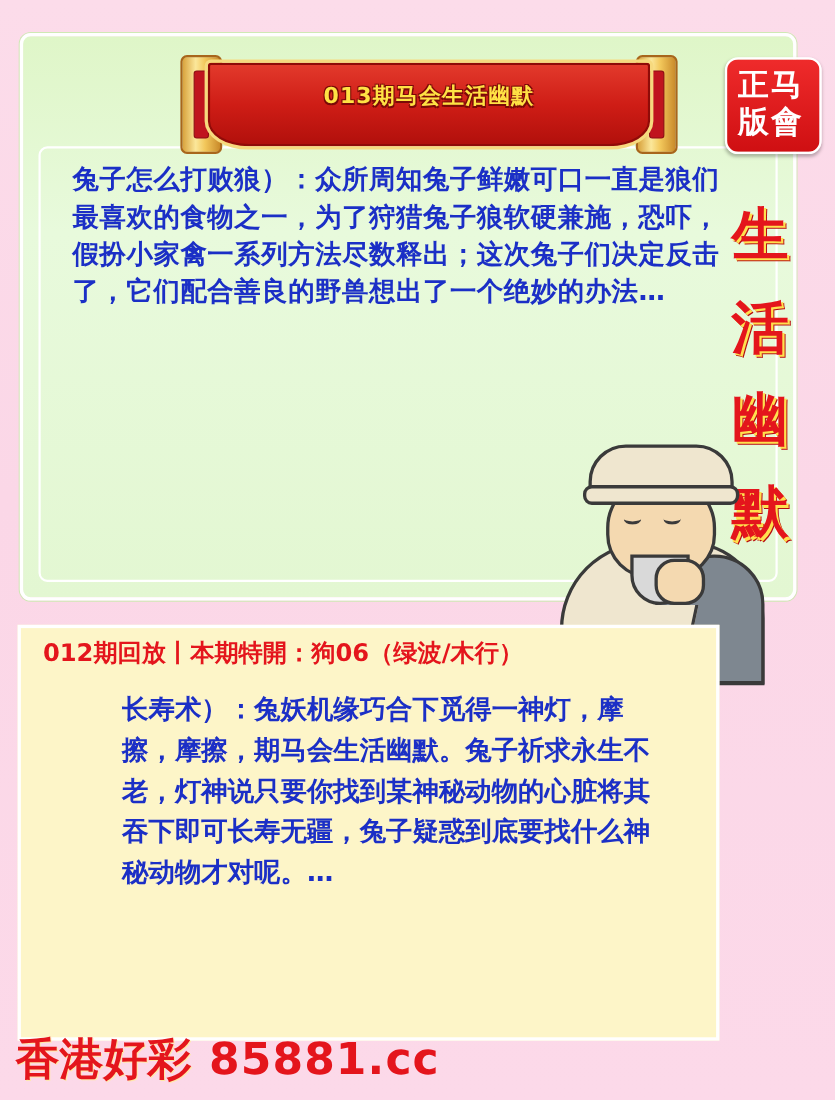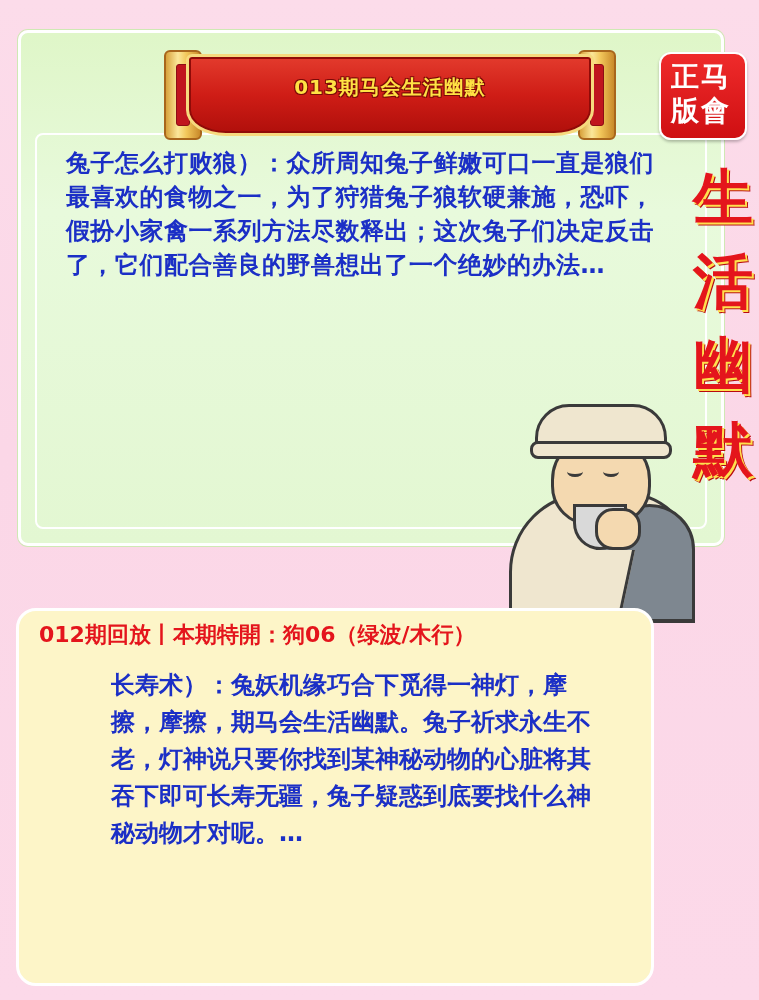--- a/index.html
+++ b/index.html
@@ -113,26 +113,26 @@
     line-height: 34px;
     color: #1b2fc6;
     letter-spacing: 0.5px;
     margin-left: 32px;
   }
 
   
   .side-vertical {
     position: absolute;
     right: 6px;
-    top: 155px;
+    top: 172px;
     width: 88px;
-    text-align: right;
-    font-family: "DejaVu Sans", sans-serif;
-    font-weight: bold;
-    font-size: 60px;
+    text-align: left;
+    font-family: "DejaVu Sans", sans-serif;
+    font-weight: bold;
+    font-size: 52px;
     line-height: 84px;
     color: #e4151c;
     text-shadow: 2px 2px 0 #ffe04e, 3px 3px 0 #b8090f;
   }
 
   
   .stamp {
     position: absolute;
     right: 12px;
     top: 52px;
@@ -260,22 +260,21 @@
 
   
   .bottom-panel {
     position: absolute;
     left: 16px;
     top: 568px;
     width: 632px;
     height: 372px;
     background: #fdf5c8;
     border: 3px solid #ffffff;
-    border-radius: 20px;
-    margin-top: 40px;
+    border-radius: 0;
   }
   .bottom-header {
     position: absolute;
     left: 20px;
     top: 8px;
     font-family: "DejaVu Sans", sans-serif;
     font-weight: bold;
     font-size: 22px;
     line-height: 32px;
     color: #e4151c;
@@ -352,14 +351,18 @@
     <div class="om-beard"></div>
     <div class="om-hat"></div>
     <div class="om-hand"></div>
   </div>
 
   <div class="bottom-panel">
     <div class="bottom-header">012期回放丨本期特開：狗06（绿波/木行）</div>
     <div class="bottom-text">长寿术）：兔妖机缘巧合下觅得一神灯，摩擦，摩擦，期马会生活幽默。兔子祈求永生不老，灯神说只要你找到某神秘动物的心脏将其吞下即可长寿无疆，兔子疑惑到底要找什么神秘动物才对呢。…</div>
   </div>
 
+  <div class="footer">
+    <span class="footer-name">香港好彩</span>
+    <span class="footer-url">85881.cc</span>
+  </div>
 
 </div>
 
 </body></html>

